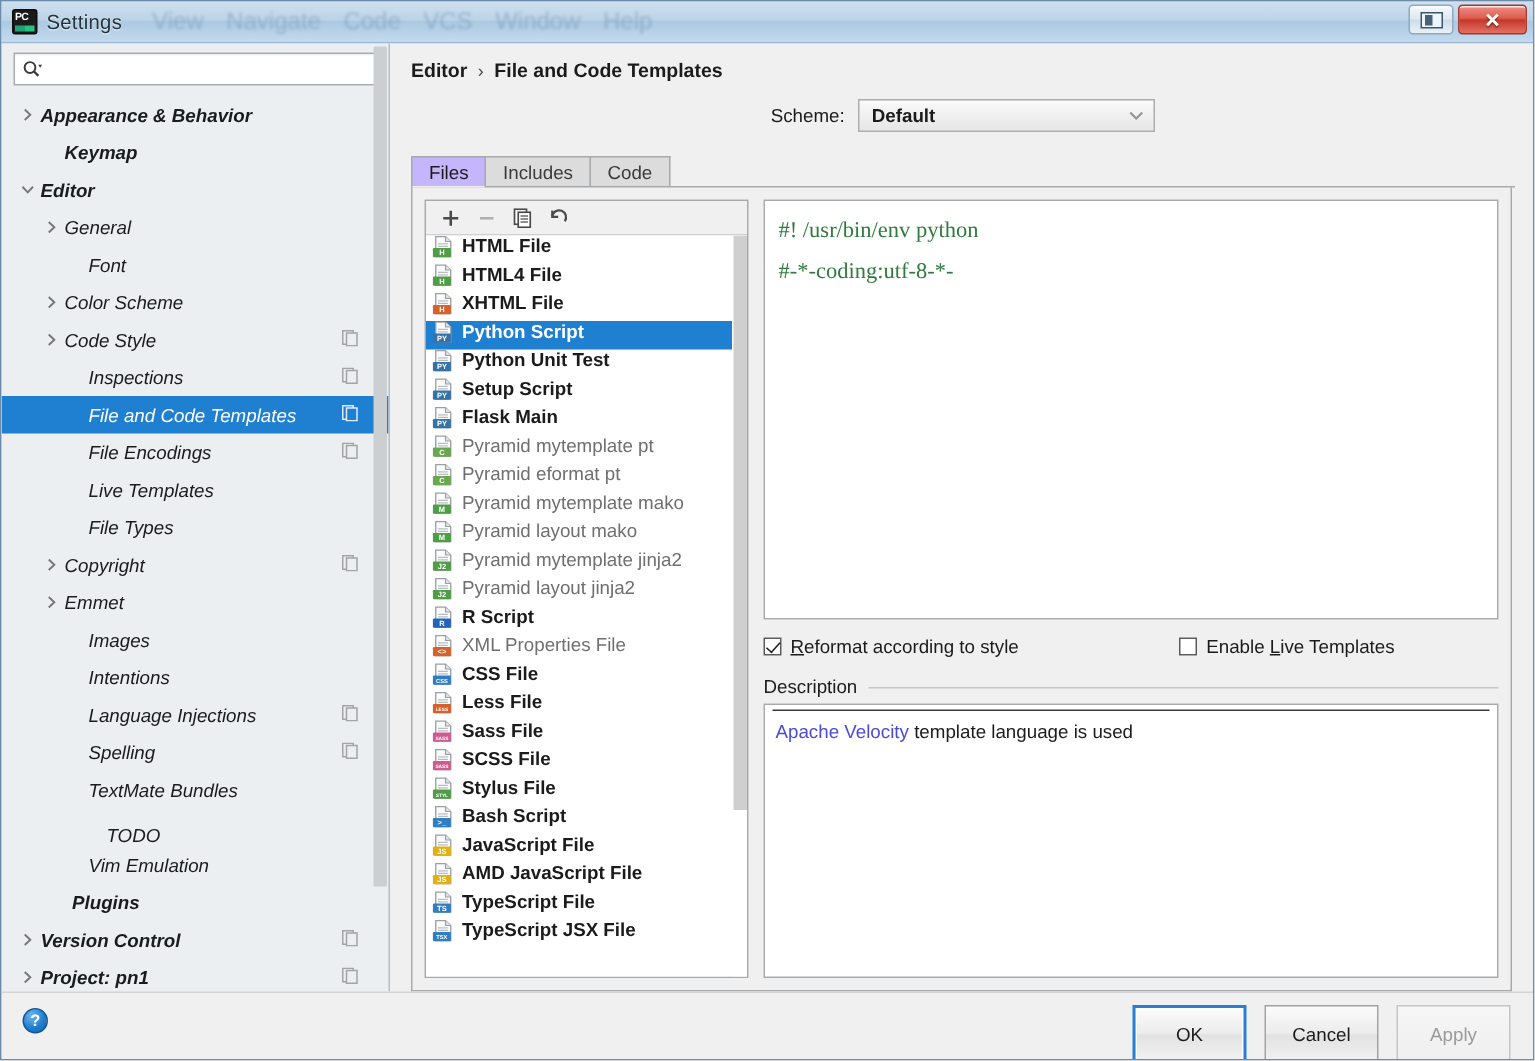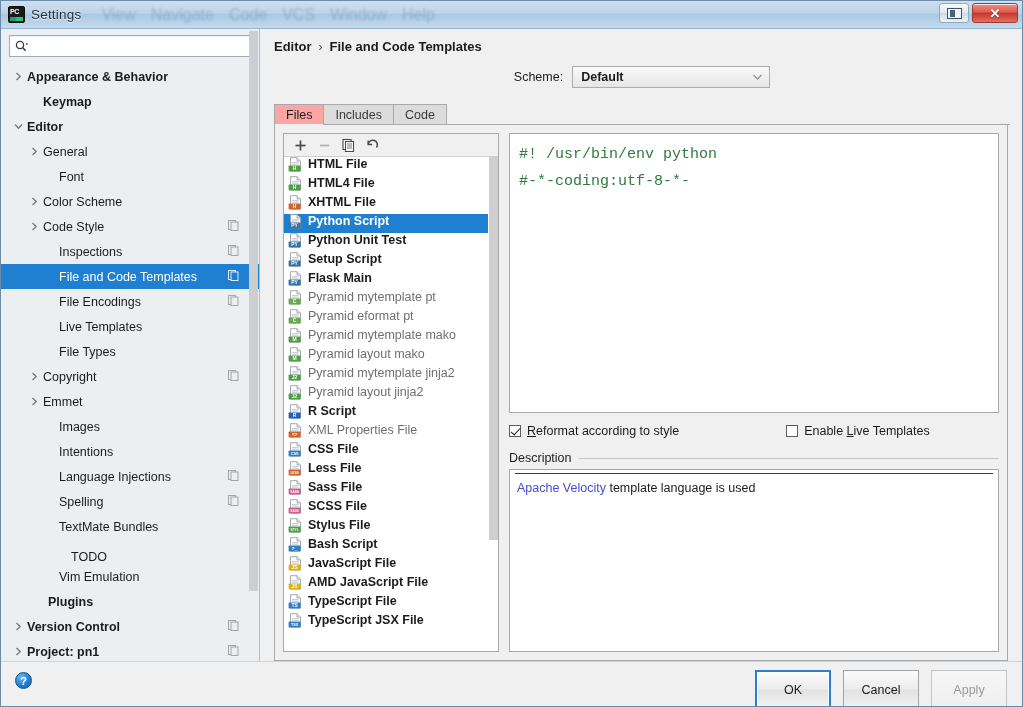--- a/index.html
+++ b/index.html
@@ -108,21 +108,21 @@
     border: 0; outline: 0; background: transparent;
     flex: 1; font-size: 12px; margin-left: 4px;
     font-family: "Liberation Sans", sans-serif;
   }
   .tree {
     flex: 1; overflow: hidden; position: relative;
     padding-top: 2px;
   }
   .tree-row {
     height: 25px; display: flex; align-items: center;
-    padding-right: 18px; position: relative; cursor: default;
+    padding-right: 18px; position: relative; cursor: default; font-style: italic;
   }
   .tree-row.selected { background: #1f7fd0; }
   .tree-row.selected .tree-label { color: #ffffff; }
   .twisty {
     width: 18px; flex: 0 0 18px; display: flex;
     align-items: center; justify-content: center;
   }
   .twisty svg { display: block; }
   .tree-label {
     font-size: 12.5px; color: #1b1b1b; white-space: nowrap;
@@ -179,21 +179,21 @@
   }
   .tab {
     height: 20px; padding: 0 11px;
     display: flex; align-items: center;
     font-size: 12.5px;
     background: #dcdcdc;
     border: 1px solid #a6aaad; border-bottom: none;
     margin-right: -1px; color: #3a3a3a;
   }
   .tab.active {
-    background: #fca5a5; color: #1b1b1b;
+    background: #c4b5fd; color: #1b1b1b;
     position: relative; z-index: 3;
   }
   .tab.active::after {
     content: ""; position: absolute; left: 0; right: 0; bottom: -1px;
     height: 1px; background: #f0f0f0;
   }
 
   .panes {
     flex: 1; display: flex; gap: 10px;
     border: 1px solid #a6aaad; border-top: none;
@@ -246,21 +246,21 @@
   .code-area {
     height: 280px; background: #ffffff;
     border: 1px solid #a6aaad;
     padding: 7px 9px;
     font-family: "Liberation Mono", monospace;
     font-size: 15px;
     line-height: 27px;
     color: #2f7a3e;
     overflow: hidden;
   }
-  .code-line { white-space: pre; }
+  .code-line { white-space: pre; font-family: Liberation Serif, serif; }
   .checks {
     display: flex; align-items: center; margin-top: 11px; gap: 0;
   }
   .chk-item { display: flex; align-items: center; gap: 6px; }
   .chk-item.second { margin-left: 107px; }
   .chkbox {
     width: 12px; height: 12px; border: 1px solid #5b5b5b;
     background: #ffffff; position: relative; flex: 0 0 12px;
   }
   .chkbox.checked::after {

